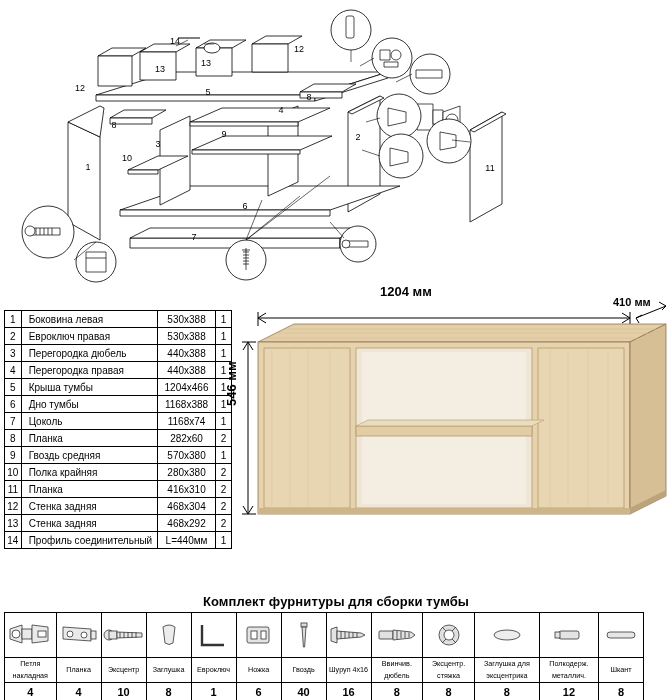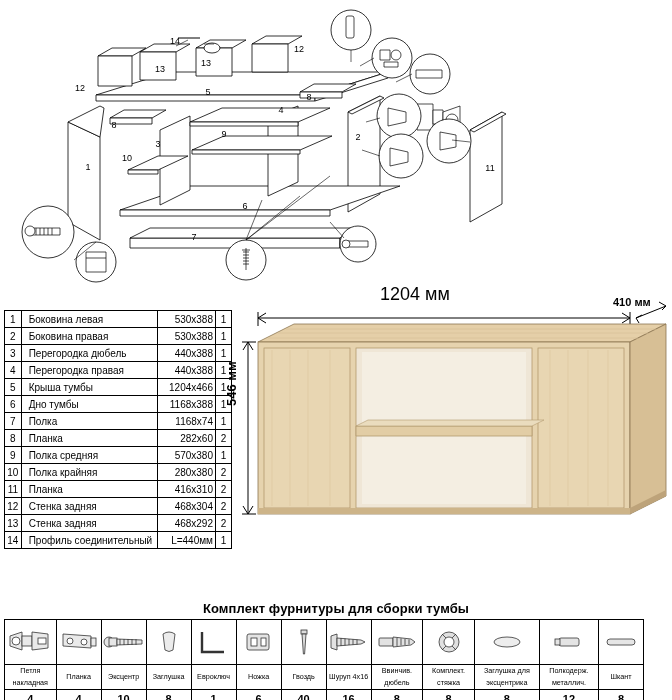--- a/index.html
+++ b/index.html
@@ -18,31 +18,31 @@
   .parts-table{
     position:absolute;left:4px;top:310px;width:228px;
     border-collapse:collapse;font-size:10px;
   }
   .parts-table td{
     border:1px solid #000;padding:1px 2px;height:14px;line-height:13px;
     white-space:nowrap;
   }
   .parts-table td.num{width:12px;text-align:center;}
   .parts-table td.name{width:128px;text-align:left;padding-left:7px;}
-  .parts-table td.size{width:58px;text-align:right;}
+  .parts-table td.size{width:58px;text-align:center;}
   .parts-table td.qty{width:14px;text-align:center;}
 
   
   .product{position:absolute;left:238px;top:286px;width:430px;height:260px;}
   .product svg{display:block;}
 
   
   .kit{position:absolute;left:4px;top:592px;width:664px;}
   .kit-title{
-    text-align:center;font-size:13px;font-weight:bold;margin:9px 0 3px 0;
+    text-align:center;font-size:13px;font-weight:bold;margin:2px 0 3px 0;
     letter-spacing:.1px;
   }
   .kit-table{border-collapse:collapse;width:640px;font-size:7.5px;}
   .kit-table td{border:1px solid #000;text-align:center;vertical-align:middle;}
   .kit-img{height:44px;padding:0;}
   .kit-name{height:13px;line-height:12px;padding:0 1px;font-size:7.2px;}
   .kit-qty{height:16px;font-size:11px;font-weight:bold;}
   .kit-img svg{display:block;margin:0 auto;}
 </style>
 </head>
@@ -189,21 +189,21 @@
   <table class="parts-table">
     <tbody id="parts-body">
         <tr>
           <td class="num">1</td>
           <td class="name">Боковина левая</td>
           <td class="size">530х388</td>
           <td class="qty">1</td>
         </tr>
         <tr>
           <td class="num">2</td>
-          <td class="name">Боковина правая</td>
+          <td class="name">Евроключ правая</td>
           <td class="size">530х388</td>
           <td class="qty">1</td>
         </tr>
         <tr>
           <td class="num">3</td>
           <td class="name">Перегородка дюбель</td>
           <td class="size">440х388</td>
           <td class="qty">1</td>
         </tr>
         <tr>
@@ -219,33 +219,33 @@
           <td class="qty">1</td>
         </tr>
         <tr>
           <td class="num">6</td>
           <td class="name">Дно тумбы</td>
           <td class="size">1168х388</td>
           <td class="qty">1</td>
         </tr>
         <tr>
           <td class="num">7</td>
-          <td class="name">Полка</td>
+          <td class="name">Цоколь</td>
           <td class="size">1168х74</td>
           <td class="qty">1</td>
         </tr>
         <tr>
           <td class="num">8</td>
           <td class="name">Планка</td>
           <td class="size">282х60</td>
           <td class="qty">2</td>
         </tr>
         <tr>
           <td class="num">9</td>
-          <td class="name">Полка средняя</td>
+          <td class="name">Гвоздь средняя</td>
           <td class="size">570х380</td>
           <td class="qty">1</td>
         </tr>
         <tr>
           <td class="num">10</td>
           <td class="name">Полка крайняя</td>
           <td class="size">280х380</td>
           <td class="qty">2</td>
         </tr>
         <tr>
@@ -327,21 +327,21 @@
         <line x1="312" y1="64" x2="312" y2="220"></line>
         <line x1="330" y1="64" x2="330" y2="220"></line>
         <line x1="350" y1="64" x2="350" y2="220"></line>
         <line x1="370" y1="64" x2="370" y2="220"></line>
       </g>
 
       <rect x="20" y="222" width="372" height="6" fill="#cdb489" stroke="none"></rect>
       <polygon points="392,222 428,204 428,210 392,228" fill="#bda37a" stroke="none"></polygon>
     </svg>
 
-    <div style="position:absolute;left:142px;top:-2px;font-size:18px;font-weight:normal;">1204 мм</div>
+    <div style="position:absolute;left:142px;top:-2px;font-size:13px;font-weight:bold;">1204 мм</div>
     <div style="position:absolute;left:375px;top:10px;font-size:11px;font-weight:bold;">410 мм</div>
     <div style="position:absolute;left:-14px;top:120px;font-size:13px;font-weight:bold;transform:rotate(-90deg);transform-origin:left top;white-space:nowrap;">546 мм</div>
   </div>
 
   <div class="kit">
     <div class="kit-title">Комплект фурнитуры для сборки тумбы</div>
     <table class="kit-table">
       <tbody>
         <tr id="kit-row-img">
             <td class="kit-img">
@@ -459,21 +459,21 @@
         <tr id="kit-row-name">
             <td class="kit-name">Петля накладная</td>
             <td class="kit-name">Планка</td>
             <td class="kit-name">Эксцентр</td>
             <td class="kit-name">Заглушка</td>
             <td class="kit-name">Евроключ</td>
             <td class="kit-name">Ножка</td>
             <td class="kit-name">Гвоздь</td>
             <td class="kit-name">Шуруп 4х16</td>
             <td class="kit-name">Ввинчив. дюбель</td>
-            <td class="kit-name">Комплект. стяжка</td>
+            <td class="kit-name">Эксцентр. стяжка</td>
             <td class="kit-name">Заглушка для эксцентрика</td>
             <td class="kit-name">Полкодерж. металлич.</td>
             <td class="kit-name">Шкант</td>
           </tr>
         <tr id="kit-row-qty">
             <td class="kit-qty">4</td>
             <td class="kit-qty">4</td>
             <td class="kit-qty">10</td>
             <td class="kit-qty">8</td>
             <td class="kit-qty">1</td>

